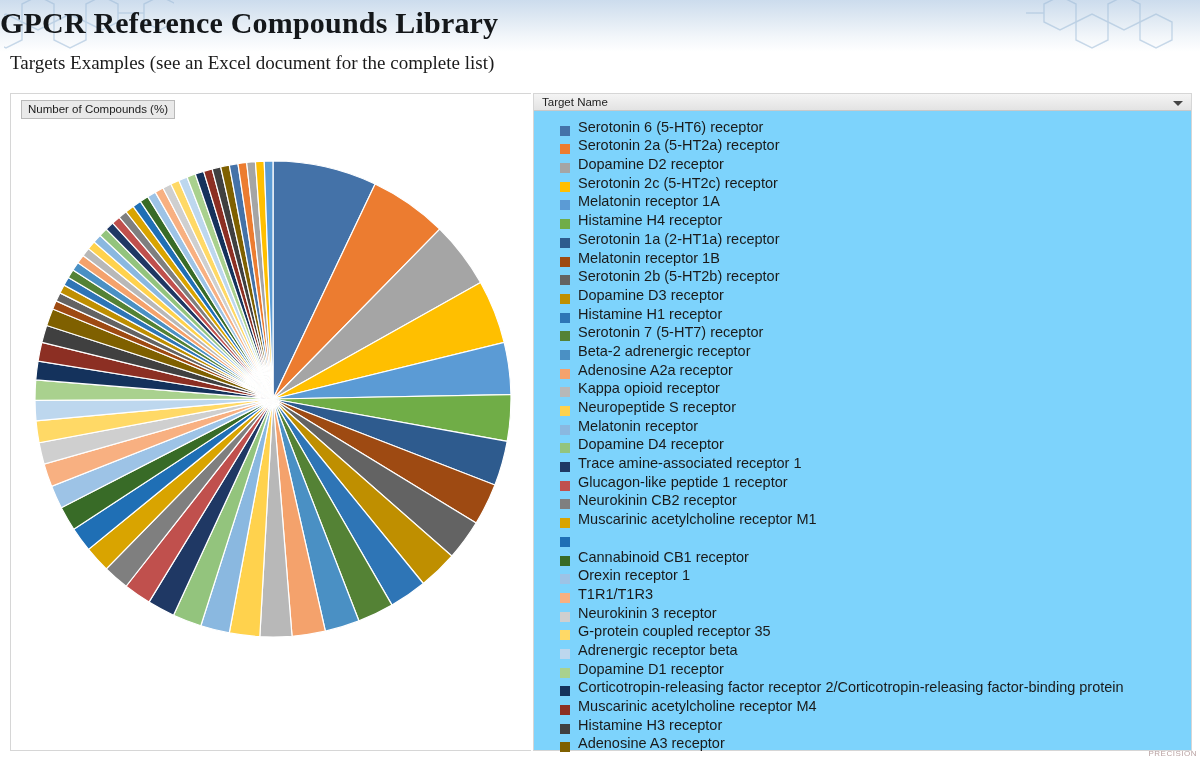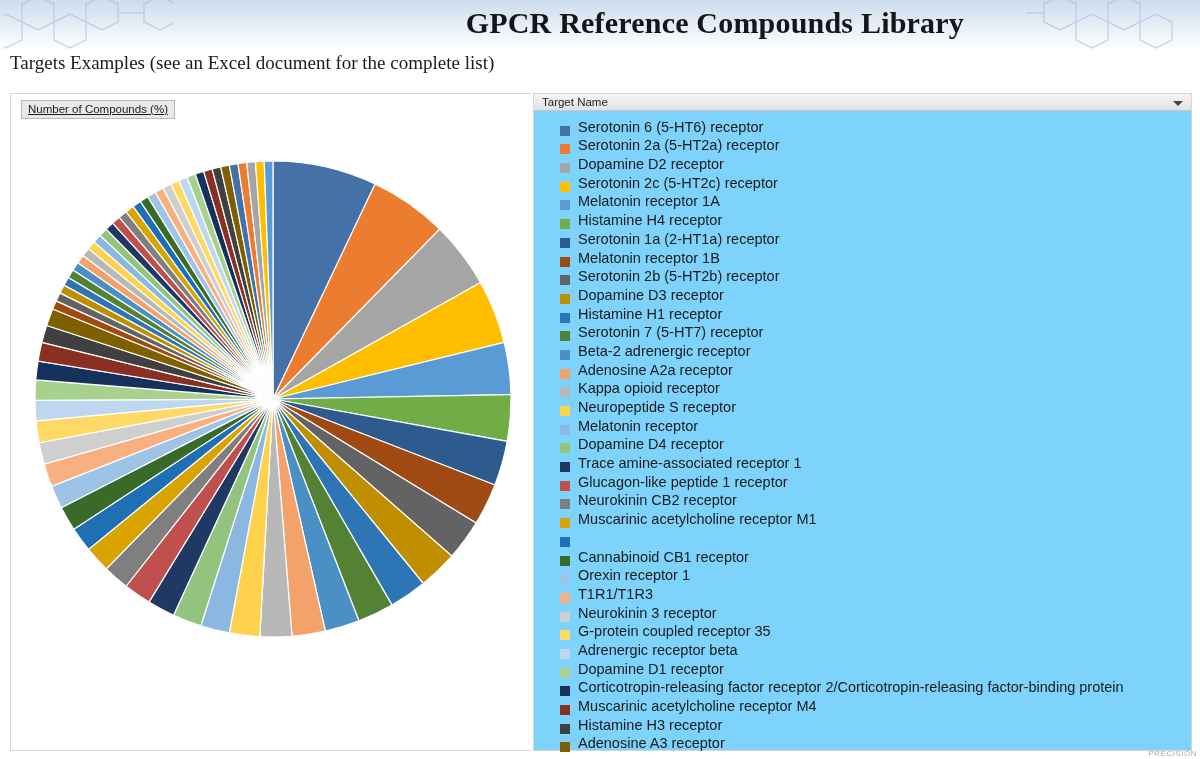--- a/index.html
+++ b/index.html
@@ -30,21 +30,21 @@
     opacity: 0.55;
   }
   .banner .hex-left { left: 4px; }
   .banner .hex-right { right: 4px; }
 
   .title {
     position: absolute;
     left: 0;
     top: 6px;
     width: 964px;
-    text-align: right;
+    text-align: left;
     font-size: 30px;
     font-weight: bold;
     color: #14171a;
     font-family: "Liberation Serif", serif;
     letter-spacing: 0.2px;
     z-index: 3;
   }
   .subtitle {
     position: absolute;
     left: 10px;
@@ -69,21 +69,20 @@
   .value-badge {
     position: absolute;
     left: 10px;
     top: 6px;
     background: #e9e9e9;
     border: 1px solid #b9b9b9;
     font-size: 11.5px;
     color: #1b1b1b;
     padding: 2px 6px;
     line-height: 13px;
-    text-decoration: underline;
   }
   .pie-wrap {
     position: absolute;
     left: 22px;
     top: 60px;
     width: 480px;
     height: 490px;
   }
   .pie-wrap svg { display: block; }
 

